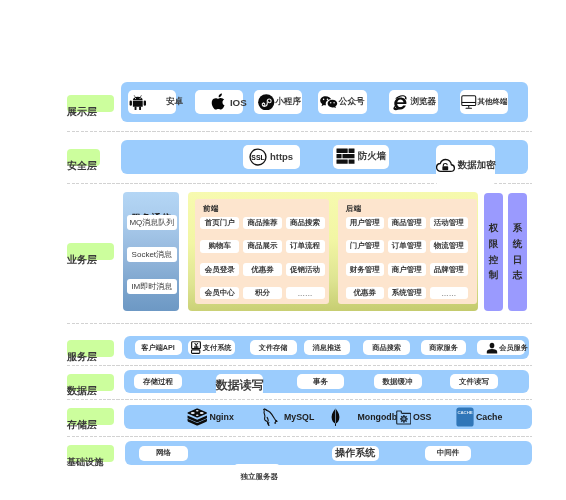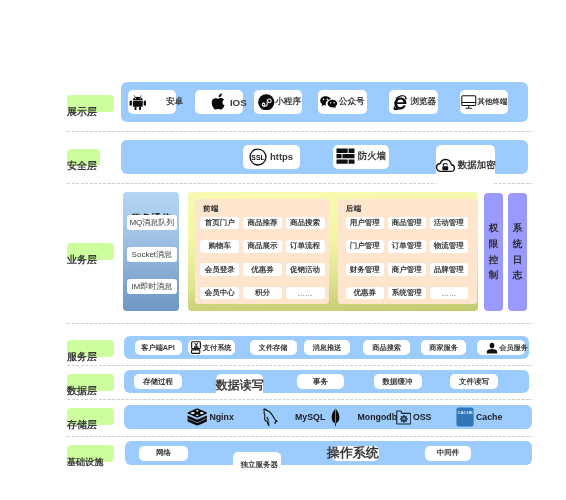--- a/index.html
+++ b/index.html
@@ -395,21 +395,21 @@
 <g fill="#e8eef6">
 <ellipse cx="13" cy="3.5" rx="1.7" ry="1.05"></ellipse>
 <ellipse cx="13" cy="9.3" rx="1.7" ry="1.05"></ellipse>
 <ellipse cx="7.3" cy="6.4" rx="2.5" ry="1.25"></ellipse>
 <ellipse cx="18.7" cy="6.4" rx="2.5" ry="1.25"></ellipse>
 </g>
 </svg>
         </span>
         <span>Nginx</span>
       </div>
-  <div class="plain" style="position:absolute;left:138.0px;top:0;height:24.5px;font-size:8.8px;gap:16px">
+  <div class="plain" style="position:absolute;left:138.0px;top:0;height:24.5px;font-size:8.8px;gap:5px">
         <span class="ico">
           <svg width="17" height="19" viewBox="0 0 24 26">
 <g fill="none" stroke="#111" stroke-width="1.55" stroke-linecap="round" stroke-linejoin="round">
 <path d="M2.6 2.4 C2.0 1.6 2.5 0.9 3.6 1.1 C4.8 1.3 6.0 2.2 6.4 3.1"></path>
 <path d="M3.6 1.3 C6.4 2.0 9.1 3.5 11.3 5.6 C13.8 8.0 15.6 11.1 17.3 14.1 C18.2 15.6 19.1 17.0 20.2 18.1"></path>
 <path d="M3.2 3.6 C2.5 5.4 2.9 7.3 3.6 8.8 C4.3 10.4 4.3 11.9 3.8 13.3 C3.3 14.7 3.6 16.2 4.8 17.2"></path>
 <path d="M4.8 17.2 C5.6 17.9 6.5 18.3 7.2 18.5 C7.6 18.6 7.7 19.0 7.7 19.6 C7.7 20.9 8.3 22.4 9.7 24.0"></path>
 <path d="M9.7 24.0 C8.6 22.3 8.7 20.9 9.8 20.1"></path>
 <path d="M7.2 12.8 C8.1 14.2 8.7 16.0 8.9 17.9"></path>
 </g>
@@ -453,23 +453,23 @@
 <text x="9" y="6.6" text-anchor="middle" font-family="Liberation Sans, sans-serif" font-size="4.4" font-weight="bold" fill="#dce9f6" letter-spacing="-0.1">CACHE</text>
 </svg>
         </span>
         <span>Cache</span>
       </div>
 </div>
 <div class="panel" style="left:124.8px;top:441.2px;width:407.0px;height:24.1px;">
   <div class="card" style="position:absolute;left:14.6px;top:4.6px;width:48.3px;height:15.2px;font-size:7.5px;gap:1.5px;padding-left:0.0px;justify-content:center">
         <span>网络</span>
       </div>
-  <div class="card" style="position:absolute;left:108.6px;top:11px;width:47.7px;height:26px;font-size:7.5px;gap:1.5px;padding-left:4px;justify-content:center">
+  <div class="card" style="position:absolute;left:108.6px;top:23px;width:47.7px;height:26px;font-size:7.5px;gap:1.5px;padding-left:4px;justify-content:center">
         <span>独立服务器</span>
       </div>
-  <div class="card" style="position:absolute;left:206.9px;top:4.6px;width:47.1px;height:15.2px;font-size:13px;gap:1.5px;padding-left:0.0px;justify-content:flex-end">
+  <div class="card" style="position:absolute;left:206.9px;top:4.6px;width:47.1px;height:15.2px;font-size:10px;gap:1.5px;padding-left:0.0px;justify-content:center">
         <span>操作系统</span>
       </div>
   <div class="card" style="position:absolute;left:300.4px;top:4.6px;width:45.4px;height:15.2px;font-size:7.5px;gap:1.5px;padding-left:0.0px;justify-content:center">
         <span>中间件</span>
       </div>
 </div>
 </div>
 
 </body></html>

